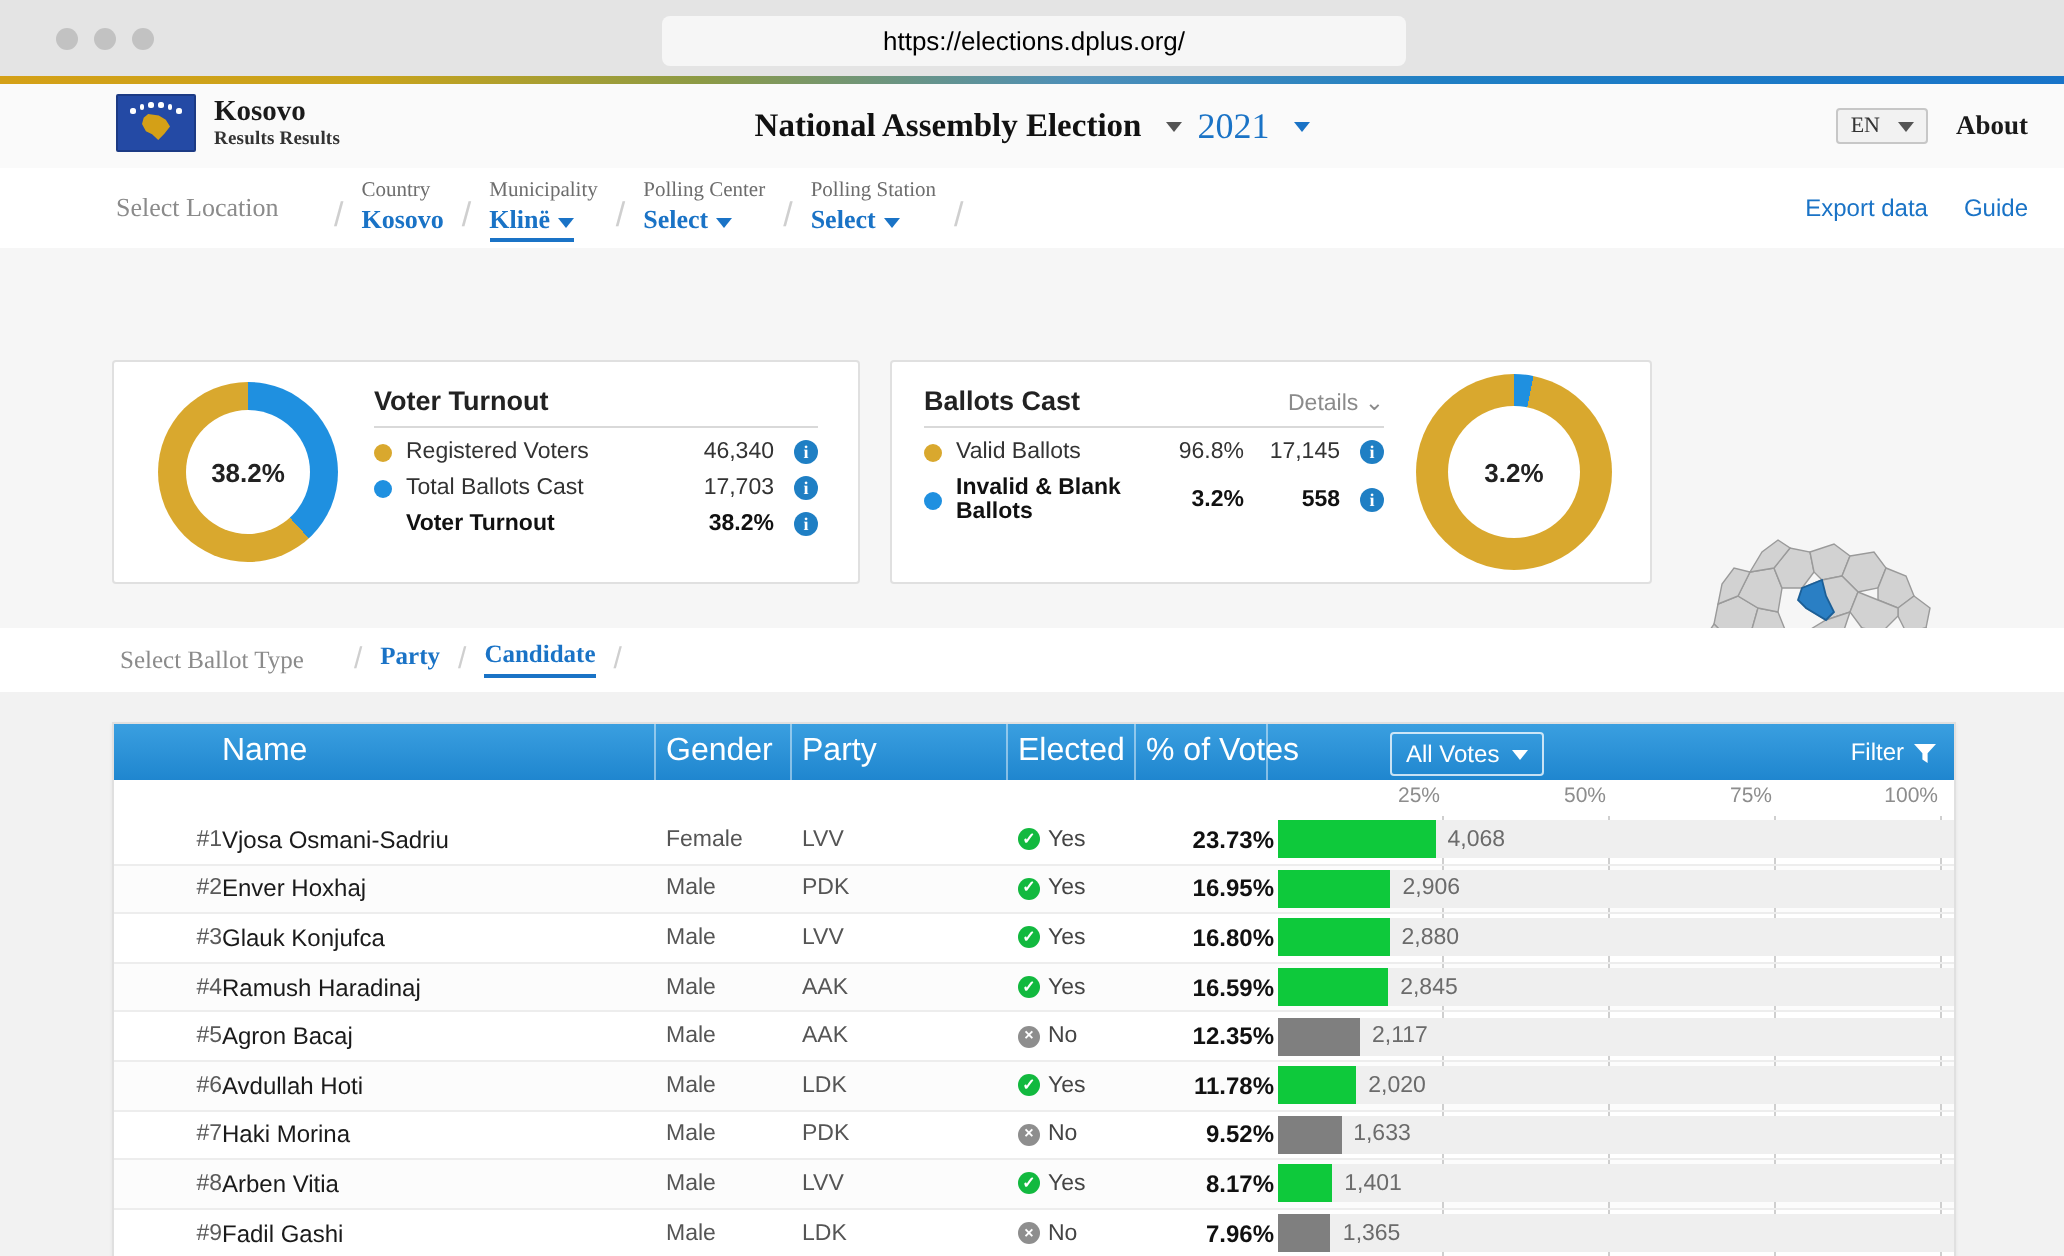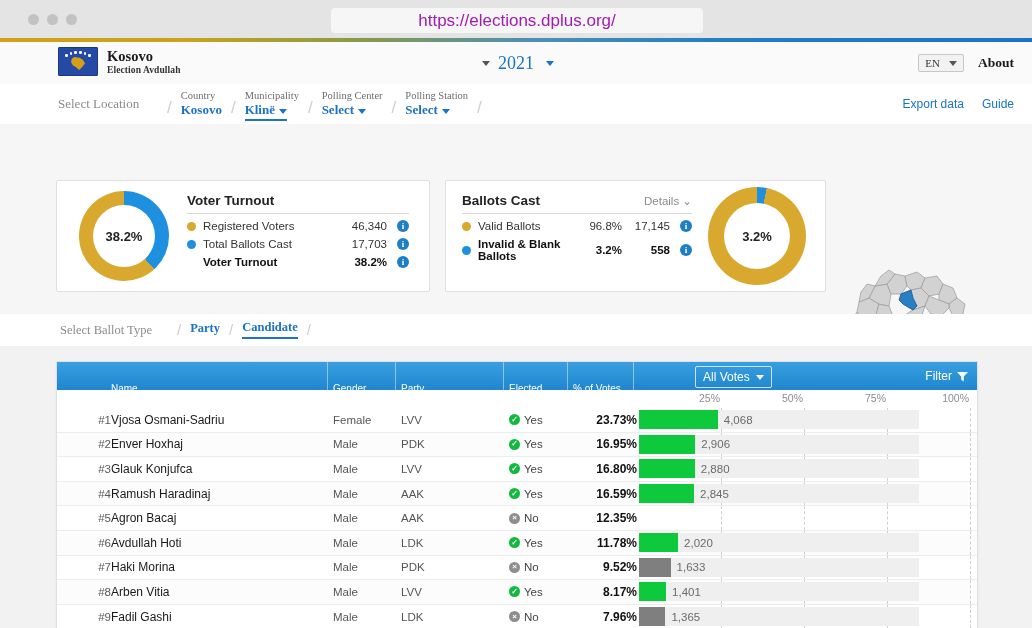--- a/index.html
+++ b/index.html
@@ -5,21 +5,21 @@
   html,body{margin:0;padding:0;background:#111;}
   body{width:1032px;height:628px;overflow:hidden;font-family:"Liberation Sans",sans-serif;}
   .win{position:absolute;left:0;top:0;width:1032px;height:628px;background:#e6e6e6;overflow:hidden;}
 
   
   .chrome{position:absolute;left:0;top:0;width:1032px;height:40px;background:#e4e4e4;}
   .dots{position:absolute;left:28px;top:14px;display:flex;gap:8px;}
   .dot{width:11px;height:11px;border-radius:50%;background:#c2c2c2;}
   .urlbar{position:absolute;left:331px;top:8px;width:372px;height:25px;background:#f6f6f6;border-radius:4px;
           display:flex;align-items:center;justify-content:center;}
-  .urltext{font-size:17px;color:#a21caf;font-family:"Liberation Sans",sans-serif;}
+  .urltext{font-size:13px;color:#000000;font-family:"Liberation Sans",sans-serif;}
   .topline{position:absolute;left:0;top:38px;width:1032px;height:4px;
            background:linear-gradient(to right,#d4a017 0%,#c9a31b 18%,#8c9a45 34%,#4d8fb8 52%,#1f7fc4 70%,#1874c9 100%);}
 
   
   .page{position:absolute;left:0;top:42px;width:1032px;height:586px;background:#fff;}
 
   
   .hdr{position:absolute;left:0;top:0;width:1032px;height:42px;background:#fafafa;border-bottom:1px solid #e3e3e3;}
   .brand{position:absolute;left:58px;top:5px;display:flex;align-items:center;gap:9px;}
   .flag{width:38px;height:27px;background:#244aa5;border:1px solid #1c3a84;position:relative;overflow:hidden;border-radius:1px;}
@@ -87,21 +87,21 @@
   .bt{font-size:12.5px;color:#1a73c6;font-weight:bold;font-family:"Liberation Serif",serif;padding-bottom:2px;}
   .bt.sel{border-bottom:2px solid #1a73c6;}
   .btsep{color:#cfcfcf;margin:0 9px;font-size:15px;}
 
   
   .tpanel{position:absolute;left:0;top:304px;width:1032px;height:282px;background:#f2f2f2;}
   .tbl{position:absolute;left:56px;top:15px;width:920px;height:300px;background:#fff;border:1px solid #e0e0e0;
        box-shadow:0 1px 2px rgba(0,0,0,.06);overflow:hidden;}
   .thead{position:absolute;left:0;top:0;width:920px;height:28px;
          background:linear-gradient(to bottom,#3a9fe0,#1f86cf);color:#fff;}
-  .th{position:absolute;top:12px;height:28px;display:flex;align-items:center;font-size:10px;}
+  .th{position:absolute;top:0;height:28px;display:flex;align-items:center;font-size:16px;}
   .thdiv{position:absolute;top:0;width:1px;height:28px;background:rgba(255,255,255,.45);}
   .allvotes{position:absolute;left:638px;top:4px;height:20px;border:1px solid rgba(255,255,255,.75);border-radius:2px;
             display:flex;align-items:center;padding:0 7px;font-size:12px;color:#fff;gap:6px;}
   .wcaret{width:0;height:0;border-left:4px solid transparent;border-right:4px solid transparent;border-top:5px solid #fff;}
   .filter{position:absolute;right:9px;top:0;height:28px;display:flex;align-items:center;gap:5px;font-size:12px;color:#fff;}
 
   .axis{position:absolute;left:0;top:28px;width:920px;height:18px;background:#fff;}
   .atick{position:absolute;top:2px;font-size:10.5px;color:#8d8d8d;transform:translateX(-100%);}
 
   .rows{position:absolute;left:0;top:46px;width:920px;}
@@ -112,21 +112,21 @@
   .nm{left:54px;width:216px;color:#1a1a1a;}
   .gd{left:276px;width:60px;color:#555;font-size:11.5px;}
   .pt{left:344px;width:60px;color:#555;font-size:11.5px;}
   .el{left:452px;width:80px;color:#444;font-size:11.5px;gap:4px;}
   .pc{left:516px;width:64px;justify-content:flex-end;font-weight:bold;color:#111;font-size:12px;}
   .chk{width:11px;height:11px;border-radius:50%;display:inline-flex;align-items:center;justify-content:center;
        color:#fff;font-size:8px;font-weight:bold;line-height:1;}
   .chk.yes{background:#12b93f;}
   .chk.no{background:#8e8e8e;}
 
-  .track{position:absolute;left:582px;top:2.3px;width:280px;height:19px;background:#efefef;}
+  .track{position:absolute;left:582px;top:2.3px;width:392px;height:19px;background:#efefef;}
   .bar{position:absolute;left:0;top:0;height:19px;}
   .bar.g{background:#0ec93b;}
   .bar.n{background:#7f7f7f;}
   .bval{position:absolute;top:0;height:19px;display:flex;align-items:center;font-size:11.5px;color:#6b6b6b;padding-left:6px;}
   .glineWrap{position:absolute;left:582px;top:0;width:332px;height:100%;pointer-events:none;}
   .gline{position:absolute;top:0;bottom:0;width:1px;border-left:1px dashed #cfcfcf;}
 </style>
 </head>
 <body>
 
@@ -154,24 +154,25 @@
               <i class="st"></i>
               <i class="st"></i>
               <i class="st"></i>
               <i class="st"></i>
               <i class="st"></i>
             </div>
           <div class="shape"></div>
         </div>
         <div>
           <div class="bname">Kosovo</div>
-          <div class="bsub">Election Avdullah</div>
+          <div class="bsub">Results Results</div>
         </div>
       </div>
       <div class="elecTitle">
+        <span class="etxt">National Assembly Election</span>
         <span class="caret"></span>
         <span class="eyear">2021</span>
         <span class="caret blue"></span>
       </div>
       <div class="hdrRight">
         <span class="langsel">
           <span>EN</span>
           <i class="caret"></i>
         </span>
         <span class="about">About</span>
@@ -451,20 +452,24 @@
                 <span class="chk no">×</span>
                 <span>No</span>
               </span>
               <span class="cell pc">12.35%</span>
               <span class="glineWrap">
                 <i class="gline" style="left: 82px;"></i>
                 <i class="gline" style="left: 165px;"></i>
                 <i class="gline" style="left: 248px;"></i>
                 <i class="gline" style="left: 331px;"></i>
               </span>
+              <span class="track">
+                <span class="bar n" style="width: 41.002px;"></span>
+                <span class="bval" style="left: 41.002px;">2,117</span>
+              </span>
             </div>
             <div class="row">
               <span class="cell rank">#6</span>
               <span class="cell nm">Avdullah Hoti</span>
               <span class="cell gd">Male</span>
               <span class="cell pt">LDK</span>
               <span class="cell el">
                 <span class="chk yes">✓</span>
                 <span>Yes</span>
               </span>

